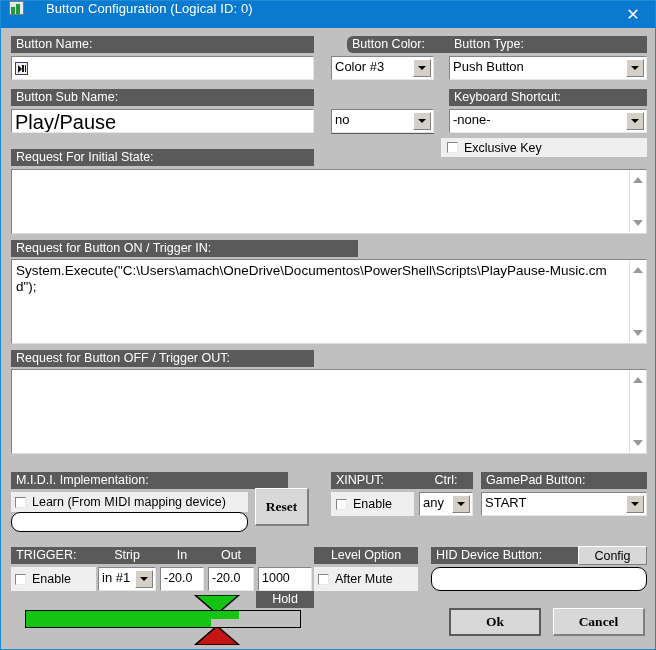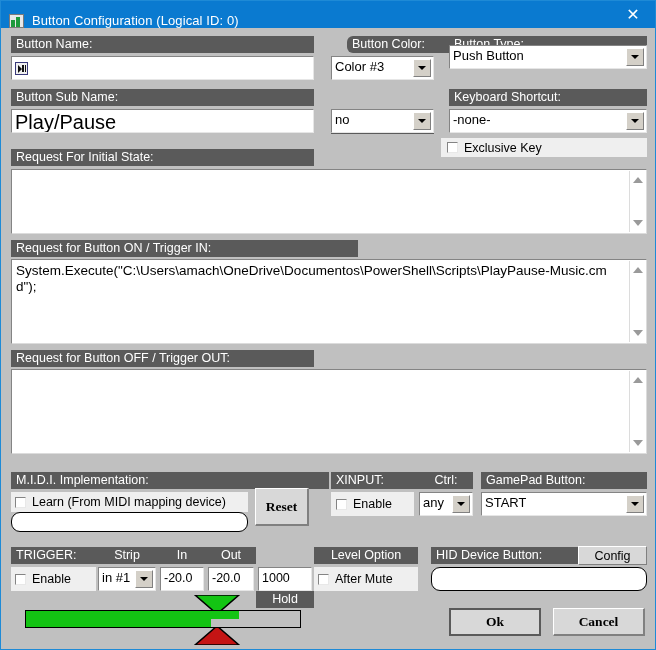--- a/index.html
+++ b/index.html
@@ -11,21 +11,21 @@
   #win{
     position:relative;width:656px;height:650px;
     background:#c0c0c0;
     border:1px solid #1e8ad6;
     box-sizing:border-box;
   }
   
   #titlebar{
     position:absolute;left:0;top:0;width:654px;height:27px;
     background:#0a7ad0;
-    display:flex;align-items:flex-end;
+    display:flex;align-items:flex-start;gap:14px;
   }
   #app-icon{
     width:15px;height:14px;margin-left:8px;margin-right:8px;
     background:#e8e8e8;border:1px solid #7a7a7a;box-sizing:border-box;
     display:flex;align-items:flex-end;
   }
   #app-icon i{display:block;background:#1d9a3c;}
   #app-icon i.a{width:4px;height:7px;margin-left:1px;}
   #app-icon i.b{width:4px;height:10px;margin-left:1px;}
   #title-text{
@@ -180,21 +180,21 @@
 
   <div class="lbl" style="left:330px;top:88px;width:103px;margin-top:28px;">GPIO:</div>
   <div class="combo" style="left:330px;top:108px;width:103px;height:24px;">
     <span class="val">no</span>
     <span class="arrowbox">
         <s></s>
       </span>
   </div>
 
   <div class="lbl" style="left:448px;top:35px;width:198px;">Button Type:</div>
-  <div class="combo" style="left:448px;top:44px;width:198px;height:24px;">
+  <div class="combo" style="left:448px;top:55px;width:198px;height:24px;">
     <span class="val">Push Button</span>
     <span class="arrowbox">
         <s></s>
       </span>
   </div>
 
   <div class="lbl" style="left:448px;top:88px;width:198px;">Keyboard Shortcut:</div>
   <div class="combo" style="left:448px;top:108px;width:198px;height:24px;">
     <span class="val">-none-</span>
     <span class="arrowbox">
@@ -239,21 +239,21 @@
     <div class="sbar">
       <span class="up">
           <s></s>
         </span>
       <span class="dn">
           <s></s>
         </span>
     </div>
   </div>
 
-  <div class="lbl" style="left:10px;top:471px;width:318px;">M.I.D.I. Implementation:</div>
+  <div class="lbl" style="left:10px;top:471px;width:277px;">M.I.D.I. Implementation:</div>
   <div class="chkrow" style="left:10px;top:491px;width:237px;height:20px;">
     <span class="chk" style="margin-left:4px;"></span>
     <span class="chktxt">Learn (From MIDI mapping device)</span>
   </div>
   <div class="round" style="left:10px;top:511px;width:237px;height:20px;"></div>
   <div class="btn" style="left:254px;top:487px;width:54px;height:38px;">Reset</div>
 
   <div class="lbl" style="left:330px;top:471px;width:103px;">XINPUT:</div>
   <div class="lbl c" style="left:418px;top:471px;width:54px;">Ctrl:</div>
   <div class="lbl" style="left:480px;top:471px;width:166px;">GamePad Button:</div>

